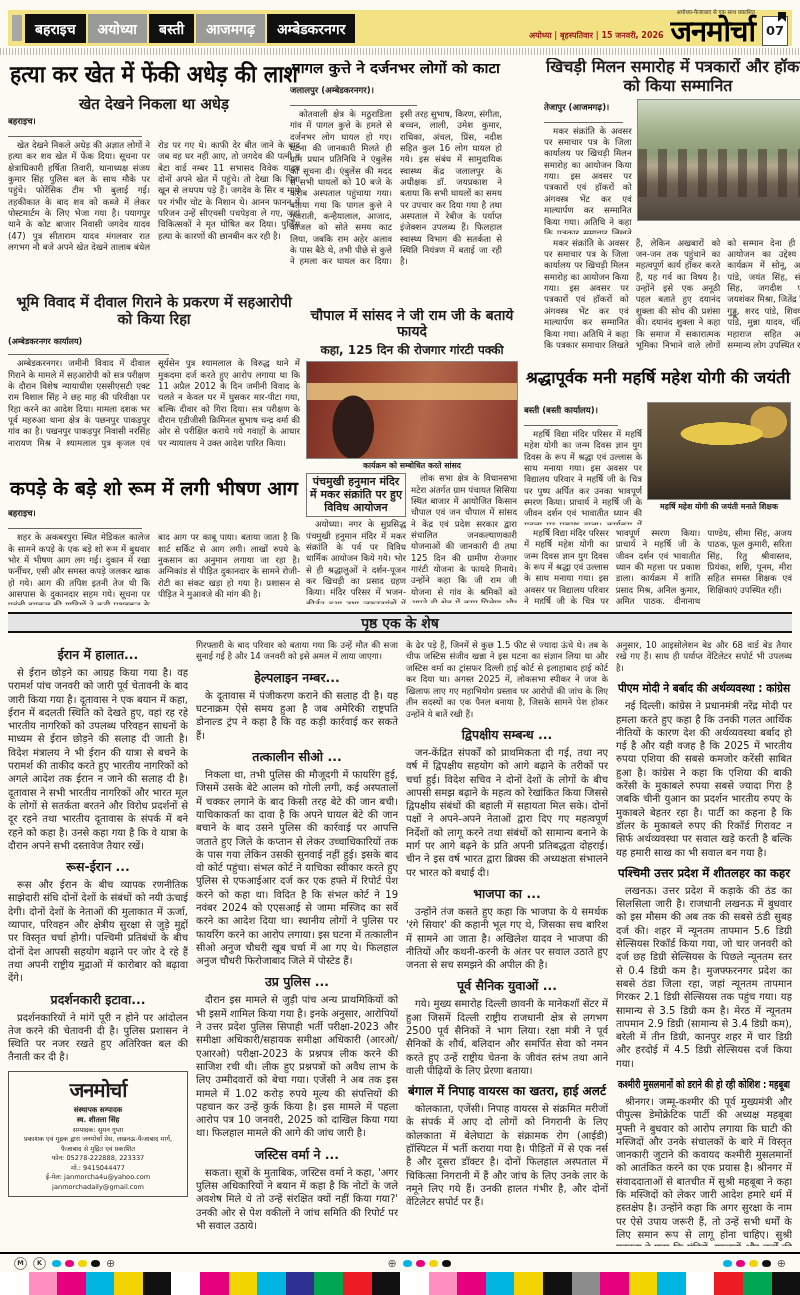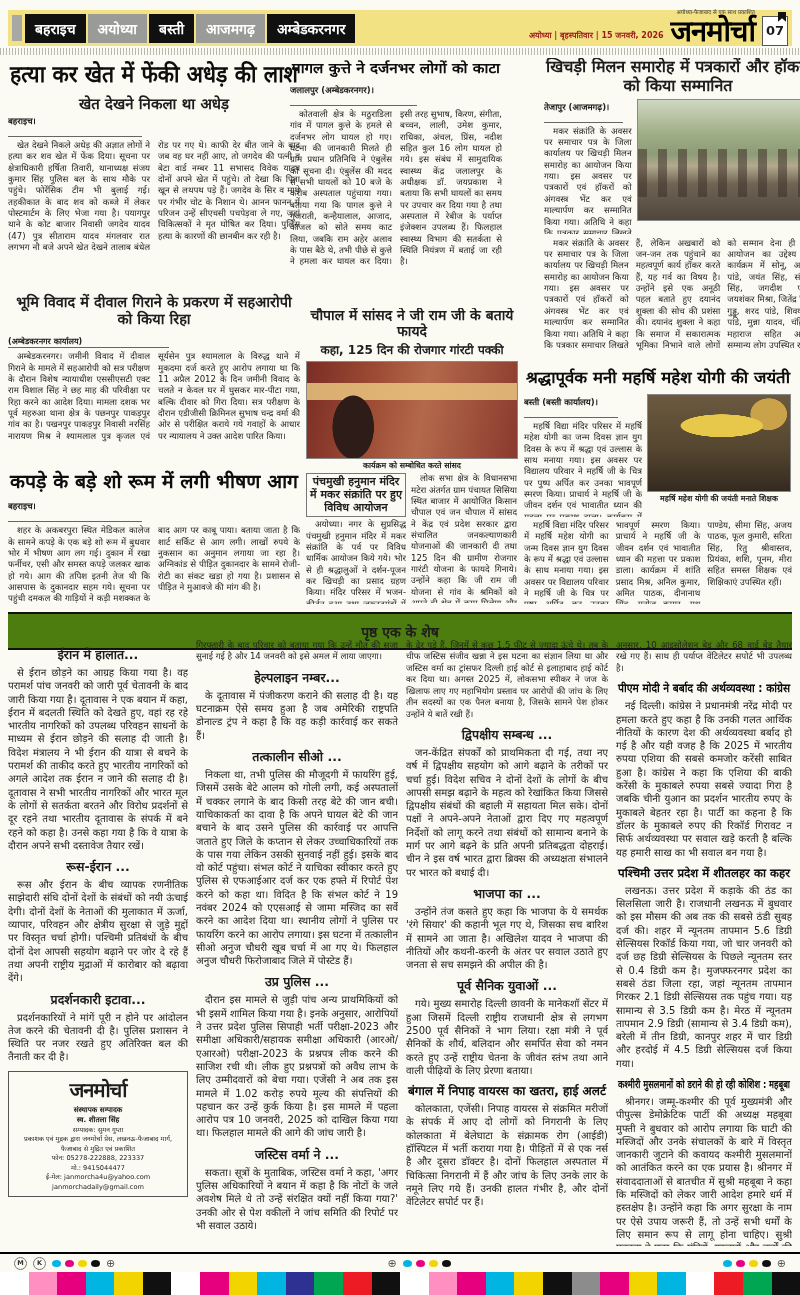--- a/index.html
+++ b/index.html
@@ -56,30 +56,30 @@
   
   .tl{left:8px;top:58px;width:292px;height:547px;}
   .dog{left:290px;top:58px;width:212px;height:246px;}
   .chp{left:306px;top:308px;width:212px;height:296px;}
   .khi{left:544px;top:58px;width:268px;height:304px;}
   .mah{left:524px;top:366px;width:268px;height:238px;}
 
   .subhead-big{font-size:15px;margin:1px 0 2px;}
   .subhead-mid{font-size:11.5px;margin:0 0 2px;}
   .wall-head{font-size:14.5px;font-weight:700;text-align:center;line-height:1.15;margin:6px 0 1px;}
-  .office-line{font-size:8px;font-weight:700;border-bottom:1px solid #666;width:55%;padding-bottom:1px;margin:8px 0 3px;}
+  .office-line{font-size:8px;font-weight:700;border-bottom:1px solid #666;width:55%;padding-bottom:8px;margin:8px 0 3px;}
   .chp-head{font-size:14px;font-weight:700;text-align:center;line-height:1.12;}
   .chp-sub{font-size:12px;font-weight:700;text-align:center;margin:2px 0 3px;}
   .khi-head{font-size:16px;font-weight:700;text-align:center;line-height:1.18;margin-bottom:3px;}
   .split{display:flex;gap:5px;}
   .panch-head{font-size:11px;font-weight:700;text-align:center;line-height:1.15;
               border:1px solid #777;padding:2px;margin-bottom:2px;}
 
   
-  .banner{position:absolute;left:8px;top:612px;width:784px;height:38px;background:#4d7c0f;
+  .banner{position:absolute;left:8px;top:612px;width:784px;height:21px;background:#e5e5e5;
           border-top:2px solid #111;border-bottom:2px solid #111;display:flex;align-items:center;
           justify-content:center;font-weight:700;font-size:14px;box-sizing:border-box;}
 
   
   .bcol{position:absolute;top:640px;height:606px;overflow:hidden;}
   .bc1{left:8px;width:180px;}
   .bc2{left:196px;width:202px;}
   .bc3{left:406px;width:202px;}
   .bc4{left:616px;width:176px;}
   .chead{font-size:12.5px;font-weight:700;text-align:center;margin:6px 0 3px;}
@@ -182,21 +182,21 @@
       </div>
       <div class="photo photo-khichdi" style="width:174px"></div>
     </div>
     <div class="body cols3" style="height:122px;overflow:hidden;margin-top:4px">मकर संक्रांति के अवसर पर समाचार पत्र के जिला कार्यालय पर खिचड़ी मिलन समारोह का आयोजन किया गया। इस अवसर पर पत्रकारों एवं हॉकरों को अंगवस्त्र भेंट कर एवं माल्यार्पण कर सम्मानित किया गया। अतिथि ने कहा कि पत्रकार समाचार लिखते हैं, लेकिन अखबारों को जन-जन तक पहुंचाने का महत्वपूर्ण कार्य हॉकर करते हैं, यह गर्व का विषय है। उन्होंने इसे एक अनूठी पहल बताते हुए दयानंद शुक्ला की सोच की प्रशंसा की। दयानंद शुक्ला ने कहा कि समाज में सकारात्मक भूमिका निभाने वाले लोगों को सम्मान देना ही इस आयोजन का उद्देश्य है। कार्यक्रम में सोनू, आनंद पांडे, जयंत सिंह, संदीप सिंह, जगदीश पांडे, जयशंकर मिश्रा, जितेंद्र सिंह गुड्डू, शरद पांडे, शिवयतन पांडे, मुन्ना यादव, चंद्रिका महाराज सहित अनेक सम्मान्य लोग उपस्थित रहे।</div>
   </div>
 
   <div class="block mah">
     <svg width="268" height="22">
       <text x="134" y="17" text-anchor="middle" font-size="16" font-weight="bold" fill="#0d0d0d" textLength="264" lengthAdjust="spacingAndGlyphs">श्रद्धापूर्वक मनी महर्षि महेश योगी की जयंती</text>
     </svg>
-    <div class="split" style="margin-top:2px">
+    <div class="split" style="margin-top:10px">
       <div style="width:118px">
         <div class="dateline" style="width:80%">बस्ती (बस्ती कार्यालय)।</div>
         <div class="body" style="height:96px;overflow:hidden">महर्षि विद्या मंदिर परिसर में महर्षि महेश योगी का जन्म दिवस ज्ञान युग दिवस के रूप में श्रद्धा एवं उल्लास के साथ मनाया गया। इस अवसर पर विद्यालय परिवार ने महर्षि जी के चित्र पर पुष्प अर्पित कर उनका भावपूर्ण स्मरण किया। प्राचार्य ने महर्षि जी के जीवन दर्शन एवं भावातीत ध्यान की महत्ता पर प्रकाश डाला। कार्यक्रम में शांति प्रसाद मिश्र, अनिल कुमार, अमित पाठक, दीनानाथ सिंह, मनोज कुमार, मधु पाण्डेय, सीमा सिंह, अजय पाठक, फूल कुमारी, सरिता सिंह, रितु श्रीवास्तव, प्रियंका, शशि, पूनम, मीरा सहित समस्त शिक्षक एवं शिक्षिकाएं उपस्थित रहीं।</div>
       </div>
       <div style="width:144px">
         <div class="photo photo-maharshi"></div>
         <div class="caption">महर्षि महेश योगी की जयंती मनाते शिक्षक</div>
       </div>
     </div>
     <div class="body cols3" style="height:104px;overflow:hidden;margin-top:3px">महर्षि विद्या मंदिर परिसर में महर्षि महेश योगी का जन्म दिवस ज्ञान युग दिवस के रूप में श्रद्धा एवं उल्लास के साथ मनाया गया। इस अवसर पर विद्यालय परिवार ने महर्षि जी के चित्र पर पुष्प अर्पित कर उनका भावपूर्ण स्मरण किया। प्राचार्य ने महर्षि जी के जीवन दर्शन एवं भावातीत ध्यान की महत्ता पर प्रकाश डाला। कार्यक्रम में शांति प्रसाद मिश्र, अनिल कुमार, अमित पाठक, दीनानाथ सिंह, मनोज कुमार, मधु पाण्डेय, सीमा सिंह, अजय पाठक, फूल कुमारी, सरिता सिंह, रितु श्रीवास्तव, प्रियंका, शशि, पूनम, मीरा सहित समस्त शिक्षक एवं शिक्षिकाएं उपस्थित रहीं।</div>

